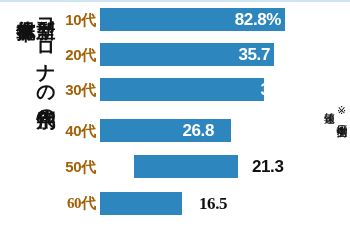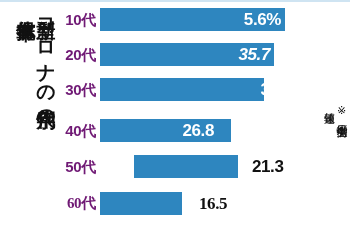--- a/index.html
+++ b/index.html
@@ -83,21 +83,21 @@
   .cat-label {
     position: absolute;
     left: 0px;
     top: 0px;
     width: 44px;
     height: 23px;
     line-height: 23px;
     text-align: right;
     font-size: 15px;
     font-weight: bold;
-    color: #701a75;
+    color: #a16207;
     letter-spacing: -0.3px;
     white-space: nowrap;
   }
 
   .bar {
     position: absolute;
     left: 48px;
     top: 0px;
     height: 23px;
     background: #2e86bf;
@@ -159,26 +159,26 @@
   <div id="title-block">
     <div class="title-col" id="title-col-main">新型コロナの年代別の</div>
     <div class="title-col" id="title-col-sub">抗体保有率</div>
   </div>
 
   <div id="plot">
       <div class="row" style="top: 8px;">
         <div class="cat-label">10代</div>
         <div class="bar-wrap" style="width: 185px;">
           <div class="bar" style="left: 0px; width: 185px; background: rgb(46, 134, 191);"></div>
-          <div class="bar-value inside">5.6%</div>
+          <div class="bar-value inside">82.8%</div>
         </div>
       </div>
       <div class="row" style="top: 43px;">
         <div class="cat-label">20代</div>
-        <div class="bar-wrap" style="width: 174px; font-style: italic;">
+        <div class="bar-wrap" style="width: 174px;">
           <div class="bar" style="left: 0px; width: 174px; background: rgb(46, 134, 191);"></div>
           <div class="bar-value inside">35.7</div>
         </div>
       </div>
       <div class="row" style="top: 78px;">
         <div class="cat-label">30代</div>
         <div class="bar-wrap" style="width: 196px;">
           <div class="bar" style="left: 0px; width: 164px; background: rgb(46, 134, 191);"></div>
           <div class="bar-value inside">33.6</div>
         </div>

